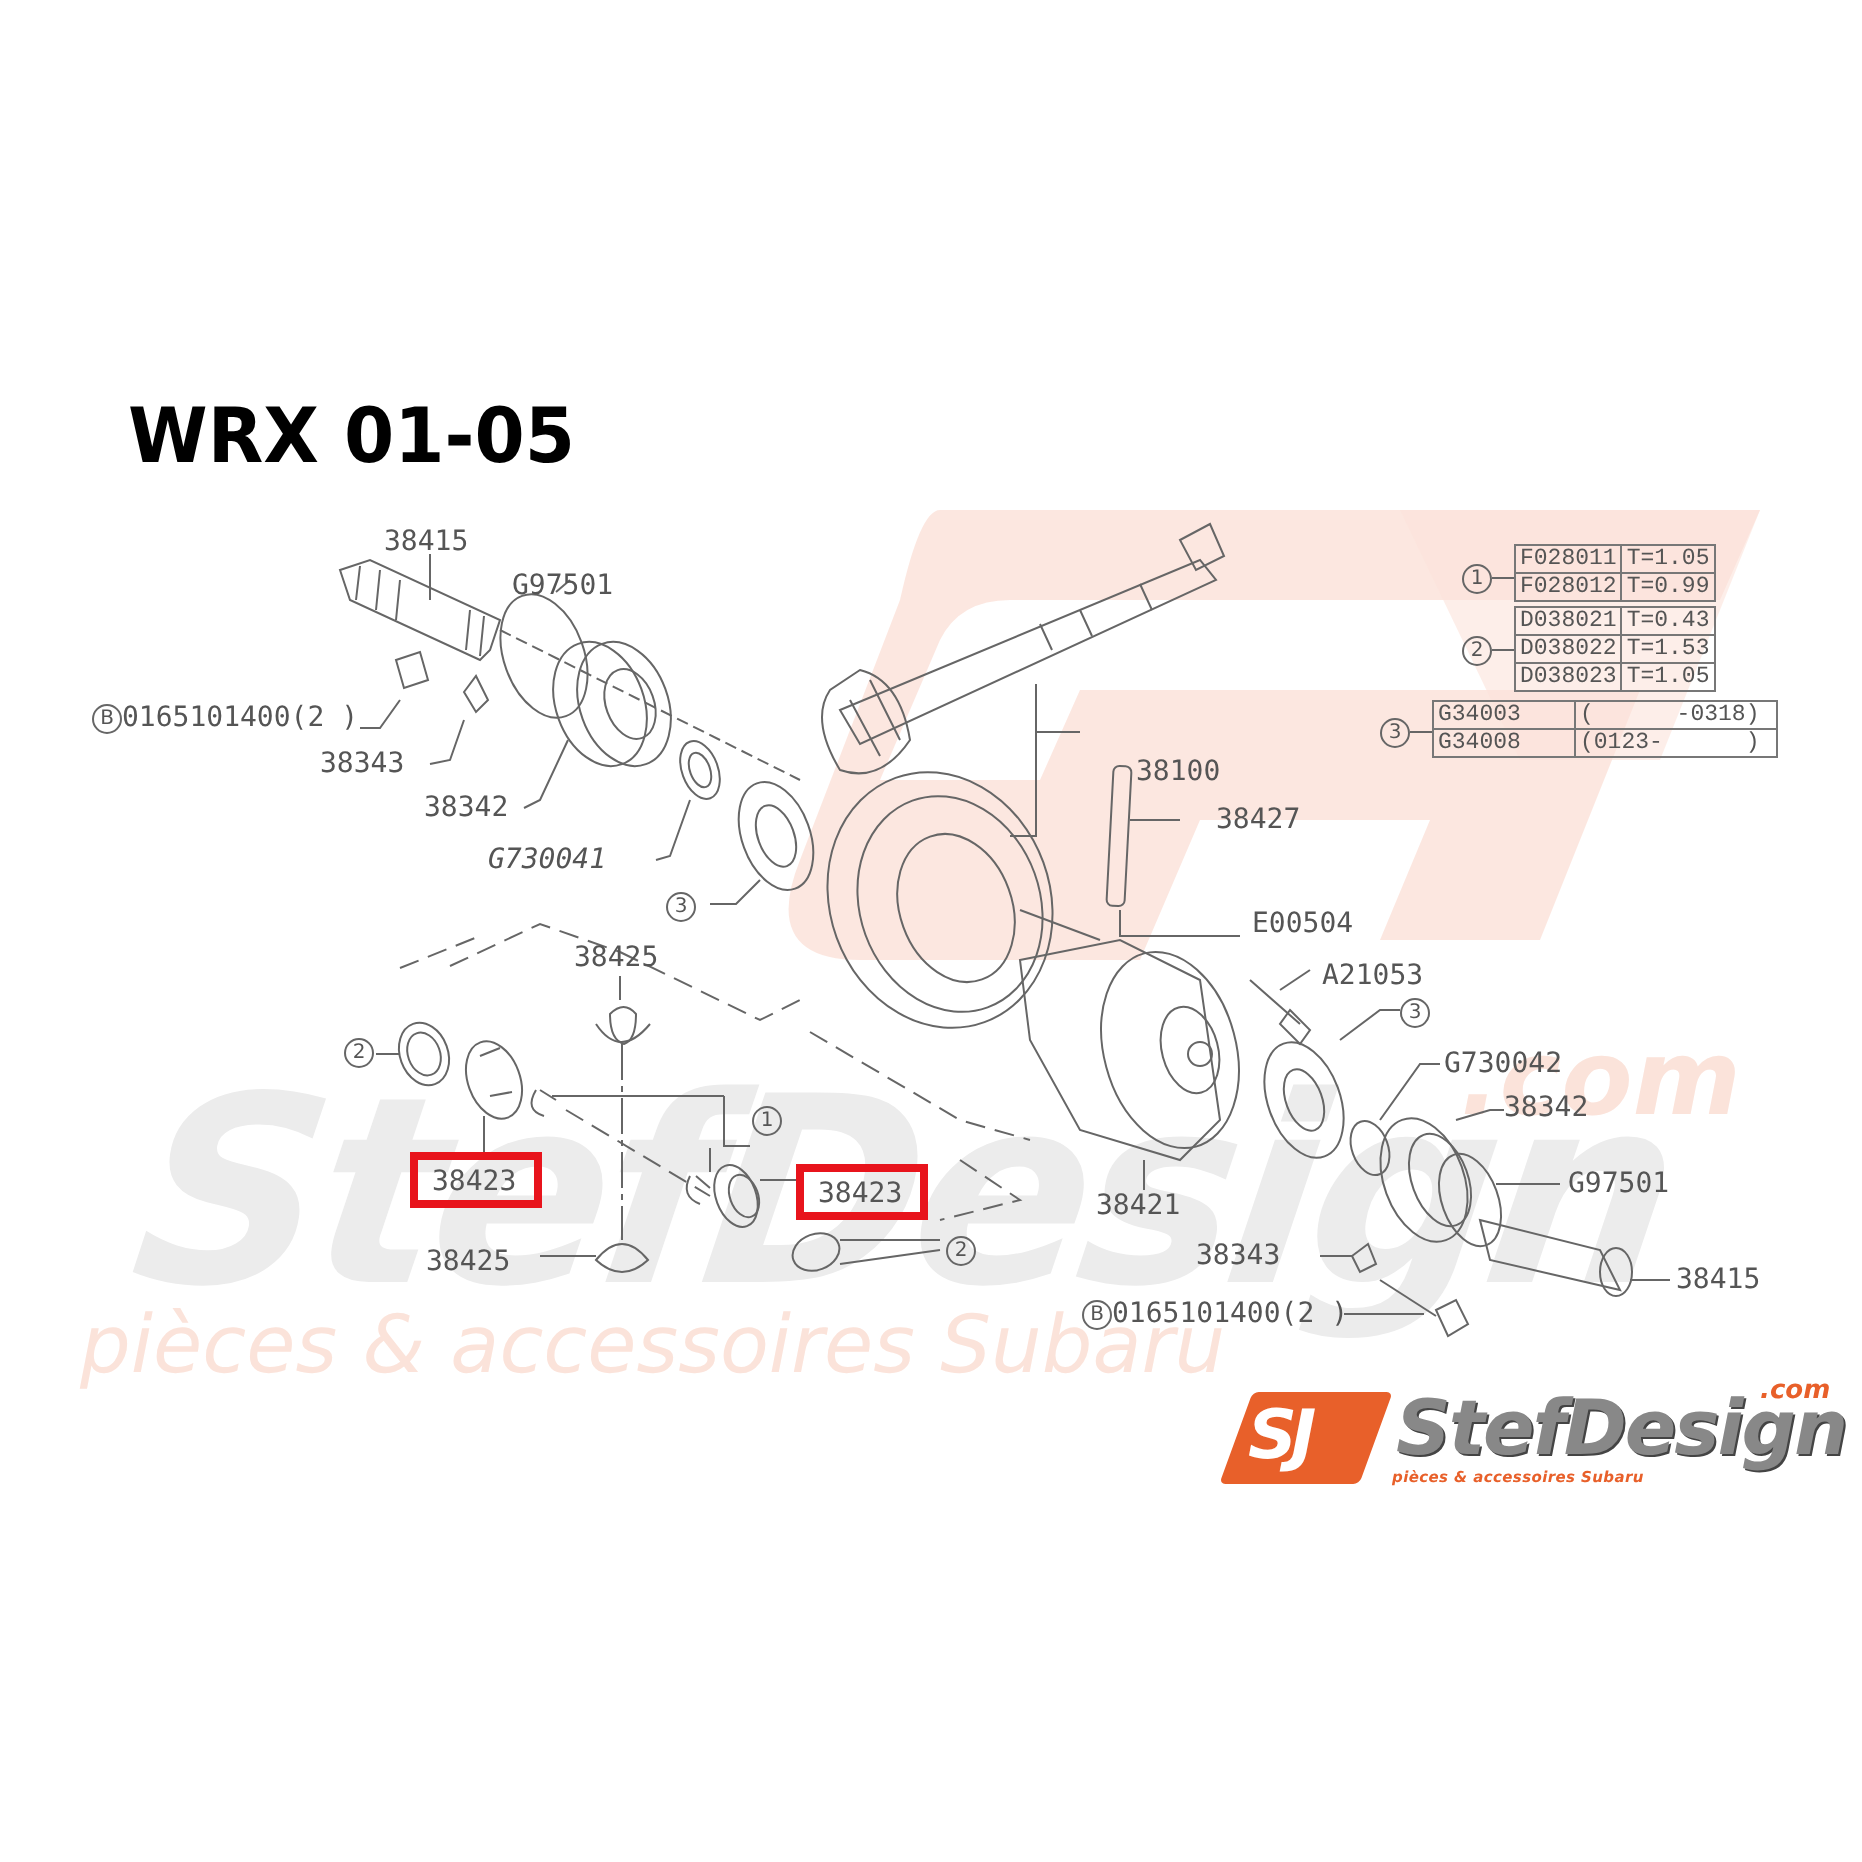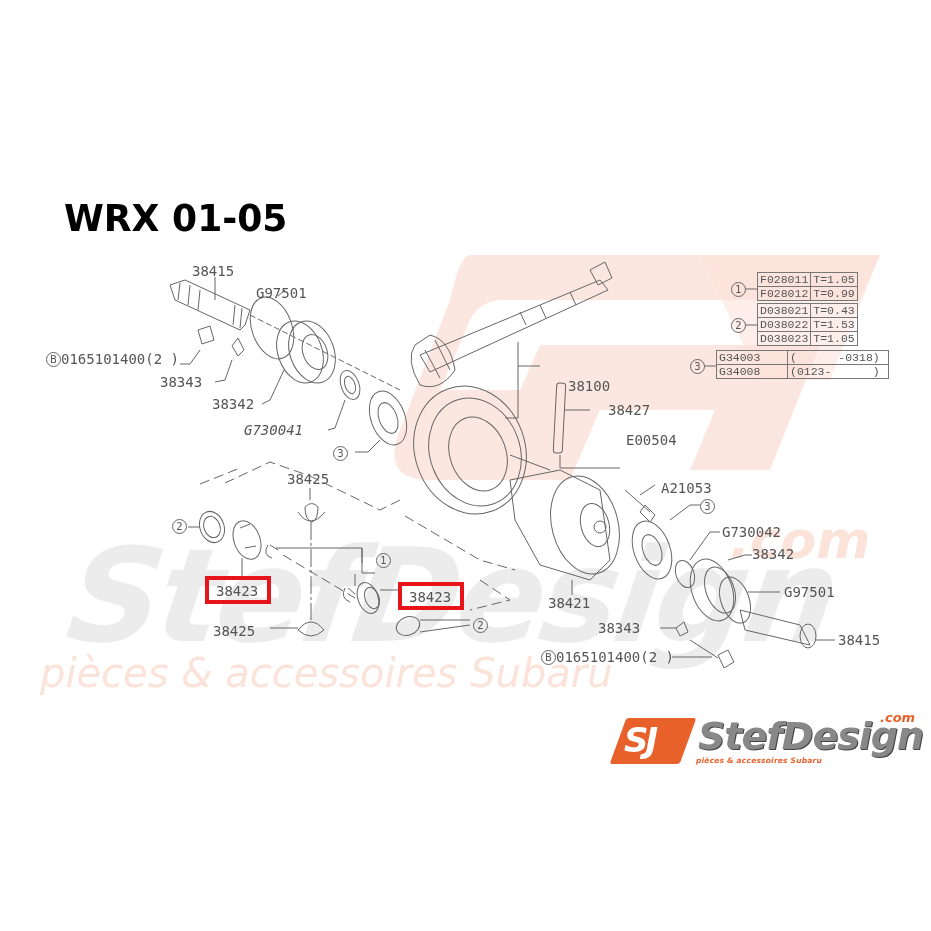--- a/index.html
+++ b/index.html
@@ -5,21 +5,21 @@
   html,body{margin:0;padding:0;background:#fff;}
   body{width:931px;height:931px;position:relative;overflow:hidden;font-family:"DejaVu Sans",sans-serif;}
   .title{position:absolute;left:64px;top:196px;font-family:"DejaVu Sans",sans-serif;font-weight:bold;font-size:38px;letter-spacing:0px;color:#000;transform:scaleX(0.95);transform-origin:left;}
   .wm{position:absolute;pointer-events:none;}
   .lbl{position:absolute;font-family:"DejaVu Sans Mono",monospace;font-size:14px;color:#555;white-space:nowrap;line-height:14px;}
   .circ{position:absolute;width:13px;height:13px;border:1px solid #666;border-radius:50%;font-family:"DejaVu Sans",sans-serif;font-size:10px;color:#555;text-align:center;line-height:13px;}
   .hl{position:absolute;border:4px solid #e8141c;box-sizing:border-box;}
   table.spec{position:absolute;border-collapse:collapse;font-family:Liberation Mono, monospace;font-size:11.5px;color:#555;padding-left:34px;}
   table.spec td{border:1px solid #777;padding:0 2px;line-height:13px;height:13px;white-space:nowrap;}
   svg.diag{position:absolute;left:0;top:0;}
-  .logo{position:absolute;left:612px;top:710px;width:310px;height:60px;}
+  .logo{position:absolute;left:612px;top:688px;width:310px;height:60px;}
   .logo-box{position:absolute;left:6px;top:8px;width:70px;height:46px;background:#e8602a;transform:skewX(-20deg);border-radius:3px;}
   .logo-sj{position:absolute;left:12px;top:10px;font-family:"DejaVu Sans",sans-serif;font-weight:bold;font-style:italic;font-size:34px;color:#fff;letter-spacing:-3px;}
   .logo-name{position:absolute;left:86px;top:4px;font-family:"DejaVu Sans",sans-serif;font-weight:bold;font-style:italic;font-size:38px;color:#888;letter-spacing:-1px;text-shadow:1px 1px 0 #444;}
   .logo-com{position:absolute;left:268px;top:0px;font-family:"DejaVu Sans",sans-serif;font-weight:bold;font-style:italic;font-size:13px;color:#e8602a;}
   .logo-tag{position:absolute;left:84px;top:46px;font-family:"DejaVu Sans",sans-serif;font-style:italic;font-weight:bold;font-size:7.5px;color:#e8602a;letter-spacing:0.2px;}
   .wm-text{position:absolute;font-family:"DejaVu Sans",sans-serif;font-style:italic;font-weight:bold;white-space:nowrap;}
 </style>
 </head>
 <body>
 
@@ -155,21 +155,21 @@
 <div class="lbl" style="left:192px;top:264px;">38415</div>
 <div class="lbl" style="left:256px;top:286px;">G97501</div>
 <div class="circ" style="left:46px;top:352px;">B</div>
 <div class="lbl" style="left:61px;top:352px;">0165101400(2 )</div>
 <div class="lbl" style="left:160px;top:375px;">38343</div>
 <div class="lbl" style="left:212px;top:397px;">38342</div>
 <div class="lbl" style="left:244px;top:423px;font-style:italic;">G730041</div>
 <div class="circ" style="left:333px;top:446px;">3</div>
 <div class="lbl" style="left:568px;top:360px;margin-top:19px;">38100</div>
 <div class="lbl" style="left:608px;top:403px;">38427</div>
-<div class="lbl" style="left:626px;top:433px;">E00504</div>
+<div class="lbl" style="left:626px;top:455px;">E00504</div>
 <div class="lbl" style="left:661px;top:481px;text-align:center;">A21053</div>
 <div class="circ" style="left:700px;top:499px;">3</div>
 <div class="lbl" style="left:722px;top:525px;">G730042</div>
 <div class="lbl" style="left:752px;top:547px;">38342</div>
 <div class="lbl" style="left:784px;top:585px;">G97501</div>
 <div class="lbl" style="left:838px;top:633px;">38415</div>
 <div class="lbl" style="left:598px;top:621px;">38343</div>
 <div class="circ" style="left:541px;top:650px;">B</div>
 <div class="lbl" style="left:556px;top:650px;">0165101400(2 )</div>
 <div class="lbl" style="left:548px;top:596px;">38421</div>

